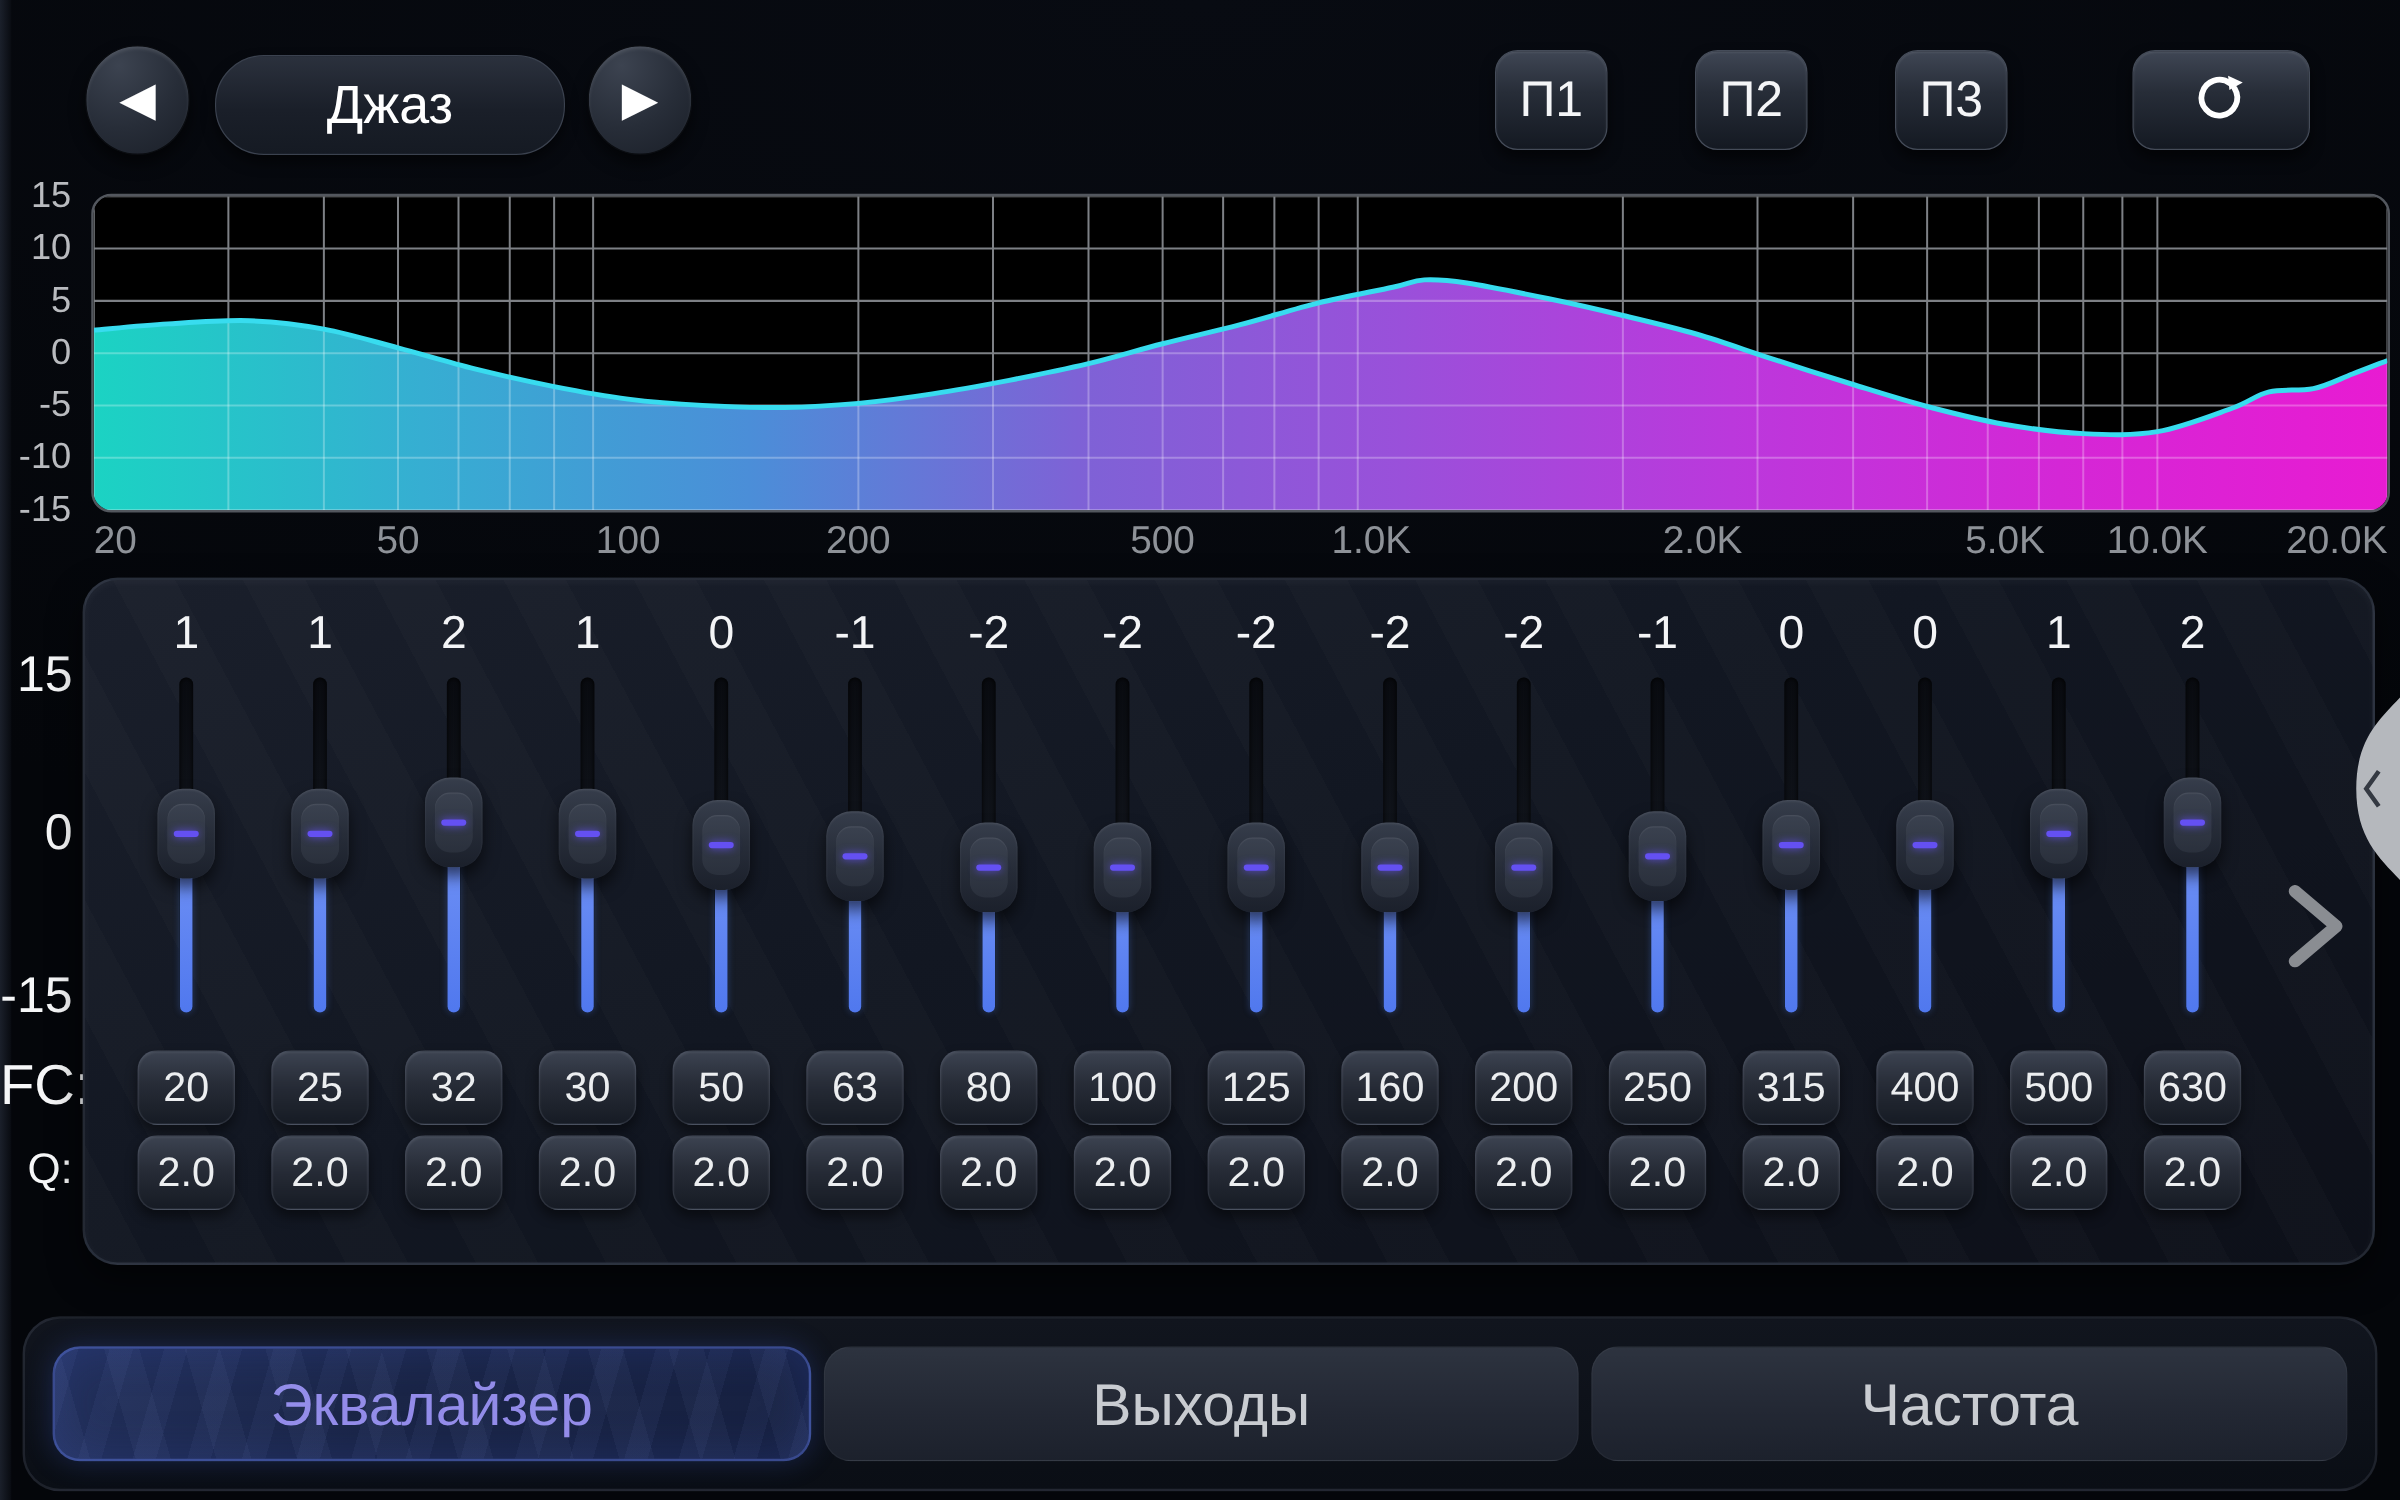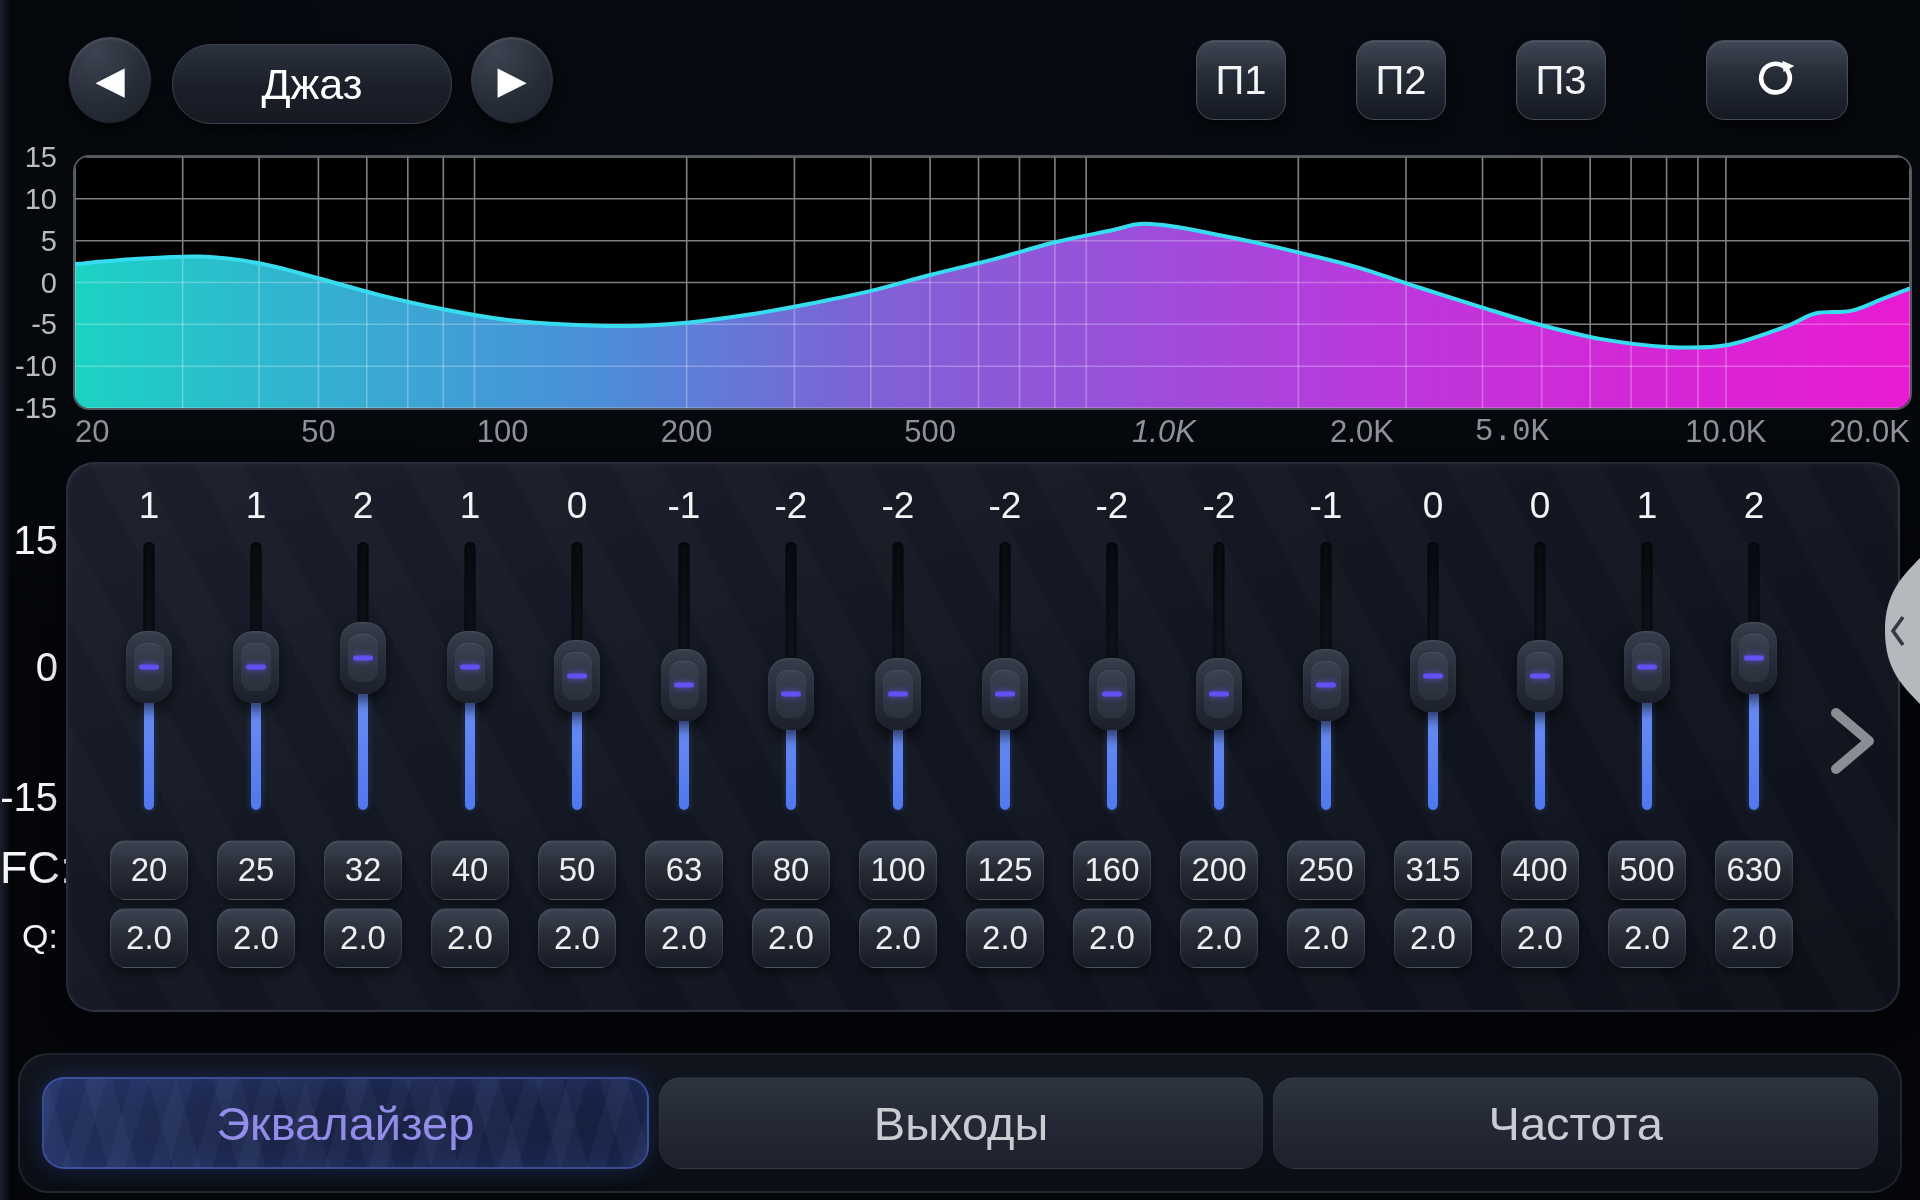--- a/index.html
+++ b/index.html
@@ -214,23 +214,23 @@
           </g>
       <path d="M0.0,107.1C9.9,106.3 38.5,103.3 59.3,102.1C80.1,100.8 104.0,98.9 124.9,99.6C145.7,100.3 164.4,102.6 184.1,106.3C203.9,109.9 223.3,116.0 243.4,121.3C263.5,126.6 284.0,132.9 304.8,138.1C325.6,143.2 347.8,148.2 368.3,152.3C388.7,156.3 407.8,159.8 427.5,162.3C447.3,164.8 466.0,166.2 486.8,167.3C507.6,168.4 531.6,169.3 552.4,169.0C573.2,168.7 591.9,167.5 611.7,165.7C631.4,163.8 650.8,161.2 670.9,158.1C691.1,155.1 711.5,151.3 732.3,147.3C753.1,143.2 775.3,138.7 795.8,133.9C816.3,129.0 835.0,123.1 855.1,118.0C875.2,112.8 895.7,108.3 916.5,102.9C937.3,97.5 959.5,90.4 979.9,85.3C1000.4,80.3 1025.1,75.9 1039.2,72.8C1053.3,69.7 1054.6,67.5 1064.5,66.9C1074.4,66.4 1081.9,66.9 1098.5,69.4C1115.1,72.0 1143.2,77.7 1164.1,82.0C1184.9,86.3 1203.6,90.6 1223.3,95.4C1243.1,100.1 1262.5,104.6 1282.6,110.4C1302.7,116.3 1323.2,123.8 1344.0,130.5C1364.8,137.2 1387.0,144.3 1407.5,150.6C1427.9,156.9 1446.6,162.9 1466.7,168.2C1486.9,173.5 1507.3,178.8 1528.1,182.4C1548.9,186.0 1571.1,188.9 1591.6,189.9C1612.0,190.9 1631.1,191.6 1650.9,188.3C1670.6,184.9 1695.2,175.1 1710.1,169.8C1725.0,164.5 1729.3,159.1 1740.3,156.5C1751.2,153.8 1764.6,156.3 1775.7,153.9C1786.9,151.6 1797.1,146.0 1807.0,142.2C1816.9,138.5 1830.3,133.2 1835.0,131.4" fill="none" stroke="#38dcef" stroke-width="4"></path>
     </svg>
       </div>
     <div class="xticks" id="xTicks">
         <span style="left: 0px; transform: none;">20</span>
         <span style="left: 243.407px; transform: translateX(-50%);">50</span>
         <span style="left: 427.537px; transform: translateX(-50%);">100</span>
         <span style="left: 611.667px; transform: translateX(-50%);">200</span>
         <span style="left: 855.073px; transform: translateX(-50%);">500</span>
-        <span style="left: 1089px; transform: translateX(-50%); font-style: italic;">1.0K</span>
+        <span style="left: 1022px; transform: translateX(-50%);">1.0K</span>
         <span style="left: 1287px; transform: translateX(-50%);">2.0K</span>
-        <span style="left: 1437px; transform: translateX(-50%); font-family: Liberation Mono, monospace;">5.0K</span>
+        <span style="left: 1529px; transform: translateX(-50%);">5.0K</span>
         <span style="left: 1650.87px; transform: translateX(-50%);">10.0K</span>
         <span style="left: 1835px; transform: translateX(-100%);">20.0K</span>
       </div>
   </section>
 
   <div class="left-labels" id="leftLabels">
       <span style="top: 540px; font-size: 40px;">15</span>
       <span style="top: 667px; font-size: 40px;">0</span>
       <span style="top: 797px; font-size: 40px;">-15</span>
       <span style="top: 868px; font-size: 45px;">FC:</span>
@@ -285,21 +285,21 @@
           <div class="gain">1</div>
        <div class="slider">
          <div class="track"></div>
          <div class="fill" style="top:125.1px"></div>
          <div class="thumb" style="top:125.1px">
            <div class="thumb-inner">
              <div class="dash"></div>
            </div>
          </div>
        </div>
-       <button class="pill fc">40</button>
+       <button class="pill fc">30</button>
        <button class="pill q">2.0</button>
         </div>
         <div class="band" style="left: 461px;">
           <div class="gain">0</div>
        <div class="slider">
          <div class="track"></div>
          <div class="fill" style="top:134.0px"></div>
          <div class="thumb" style="top:134.0px">
            <div class="thumb-inner">
              <div class="dash"></div>

